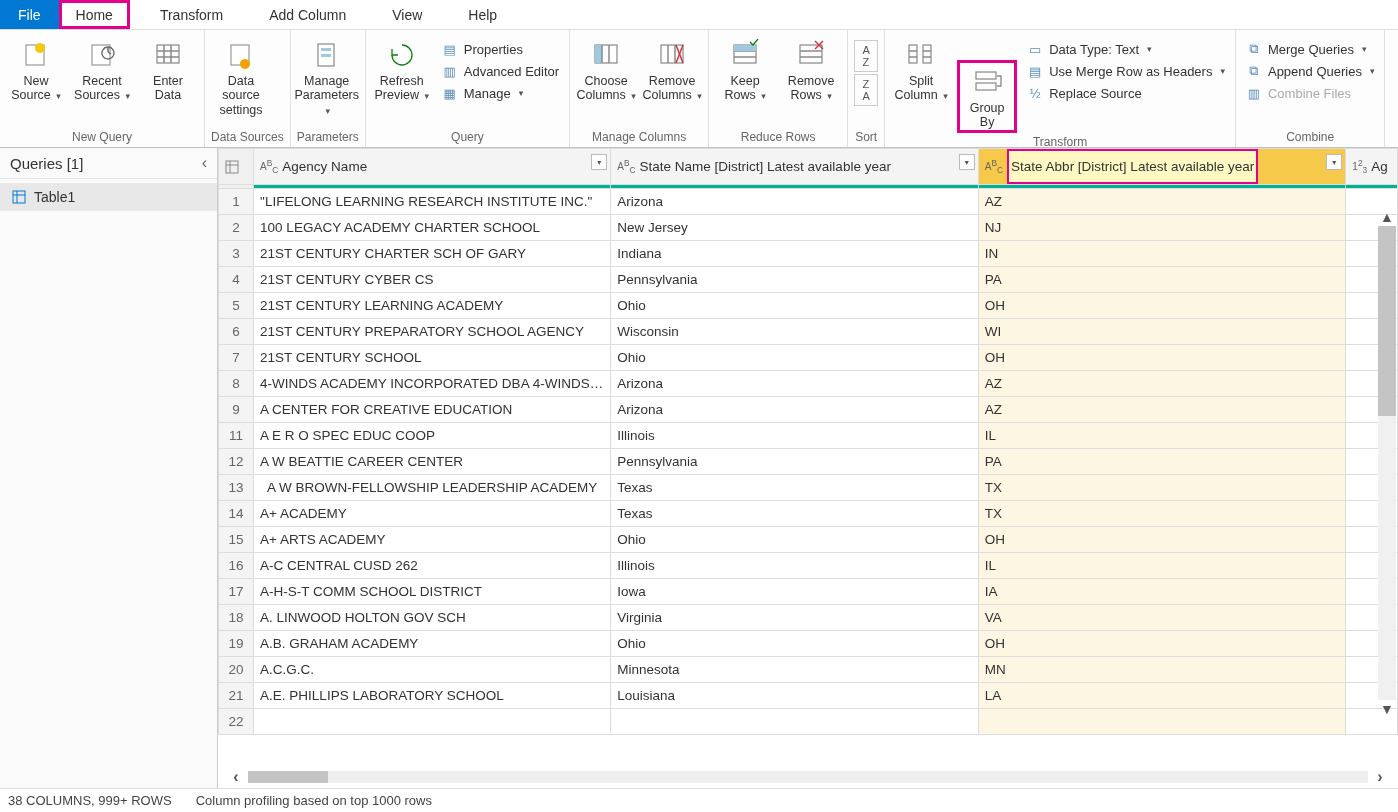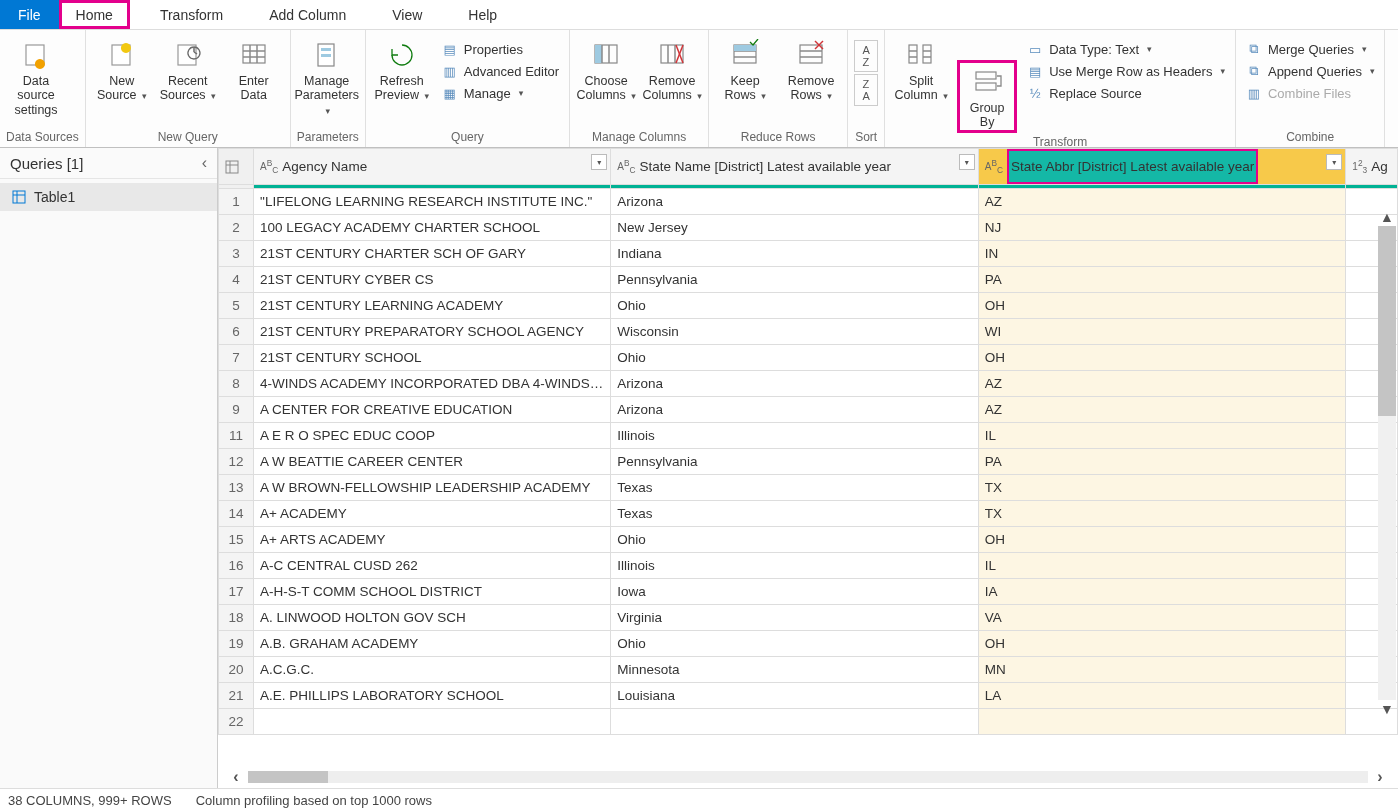--- a/index.html
+++ b/index.html
@@ -76,39 +76,20 @@
 </div>
 
 <div class="ribbon" id="ribbon">
     <div class="ribbon-group">
       <div class="ribbon-group-body">
         <div class="rbtn">
           <div class="icon">
             <svg width="32" height="32" viewBox="0 0 32 32">
               <g>
                 <rect x="6" y="6" width="18" height="20" fill="#fff" stroke="#999" stroke-width="1.2"></rect>
-                <path d="M20 20 a5 5 0 1 1 -0.1 0" fill="#f2a100"></path>
-              </g>
-            </svg>
-          </div>
-          <div>
-            <div>Data source</div>
-            <div>settings</div>
-          </div>
-        </div>
-      </div>
-      <div class="ribbon-group-label">Data Sources</div>
-    </div>
-    <div class="ribbon-group">
-      <div class="ribbon-group-body">
-        <div class="rbtn">
-          <div class="icon">
-            <svg width="32" height="32" viewBox="0 0 32 32">
-              <g>
-                <rect x="6" y="6" width="18" height="20" fill="#fff" stroke="#999" stroke-width="1.2"></rect>
                 <path d="M20 4 A5 5 0 1 1 19.9 4" fill="#f2c811"></path>
               </g>
             </svg>
           </div>
           <div>
             <div>New</div>
             <div class="drop">Source </div>
           </div>
         </div>
         <div class="rbtn">
@@ -139,20 +120,39 @@
               </g>
             </svg>
           </div>
           <div>
             <div>Enter</div>
             <div>Data</div>
           </div>
         </div>
       </div>
       <div class="ribbon-group-label">New Query</div>
+    </div>
+    <div class="ribbon-group">
+      <div class="ribbon-group-body">
+        <div class="rbtn">
+          <div class="icon">
+            <svg width="32" height="32" viewBox="0 0 32 32">
+              <g>
+                <rect x="6" y="6" width="18" height="20" fill="#fff" stroke="#999" stroke-width="1.2"></rect>
+                <path d="M20 20 a5 5 0 1 1 -0.1 0" fill="#f2a100"></path>
+              </g>
+            </svg>
+          </div>
+          <div>
+            <div>Data source</div>
+            <div>settings</div>
+          </div>
+        </div>
+      </div>
+      <div class="ribbon-group-label">Data Sources</div>
     </div>
     <div class="ribbon-group">
       <div class="ribbon-group-body">
         <div class="rbtn">
           <div class="icon">
             <svg width="32" height="32" viewBox="0 0 32 32">
               <g>
                 <rect x="7" y="5" width="16" height="22" fill="#fff" stroke="#888" stroke-width="1.2"></rect>
                 <rect x="10" y="9" width="10" height="3" fill="#9ecae1"></rect>
                 <rect x="10" y="15" width="10" height="3" fill="#9ecae1"></rect>
@@ -407,21 +407,21 @@
                     <span class="type-icon">A<sup>B</sup><sub>C</sub></span>
                     <span>State Name [District] Latest available year</span>
                   </div>
                 </div>
               </th>
               <th class="selected" style="width: 356px;">
                 <div class="filter">▾</div>
                 <div style="position: relative;">
                   <div class="colhead">
                     <span class="type-icon">A<sup>B</sup><sub>C</sub></span>
-                    <span style="border: 2px solid rgb(227, 0, 140); padding: 8px 2px; background: #14b8a6;">State Abbr [District] Latest available year</span>
+                    <span style="border: 2px solid rgb(227, 0, 140); padding: 8px 2px; background: #fef9c3;">State Abbr [District] Latest available year</span>
                   </div>
                 </div>
               </th>
               <th style="width: 50px; margin-left: 48px;">
                 <div style="position: relative;">
                   <div class="colhead">
                     <span class="type-icon">1<sup>2</sup><sub>3</sub></span>
                     <span>Ag</span>
                   </div>
                 </div>
@@ -516,21 +516,21 @@
             </tr>
             <tr>
               <td class="rownum">12</td>
               <td style="width: 346px;">A W BEATTIE CAREER CENTER</td>
               <td style="width: 356px;">Pennsylvania</td>
               <td style="width: 356px; background: rgb(253, 246, 227);">PA</td>
               <td style="width: 50px;"></td>
             </tr>
             <tr>
               <td class="rownum">13</td>
-              <td style="width: 346px;">A W BROWN-FELLOWSHIP LEADERSHIP ACADEMY</td>
+              <td style="width: 346px; text-align: center;">A W BROWN-FELLOWSHIP LEADERSHIP ACADEMY</td>
               <td style="width: 356px;">Texas</td>
               <td style="width: 356px; background: rgb(253, 246, 227);">TX</td>
               <td style="width: 50px;"></td>
             </tr>
             <tr>
               <td class="rownum">14</td>
               <td style="width: 346px;">A+ ACADEMY</td>
               <td style="width: 356px;">Texas</td>
               <td style="width: 356px; background: rgb(253, 246, 227);">TX</td>
               <td style="width: 50px;"></td>

